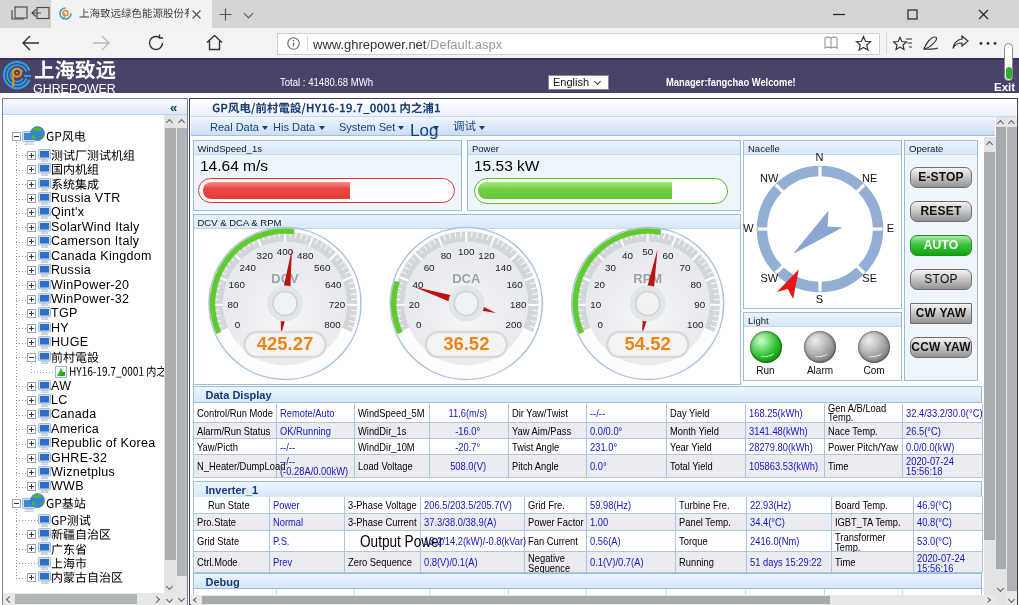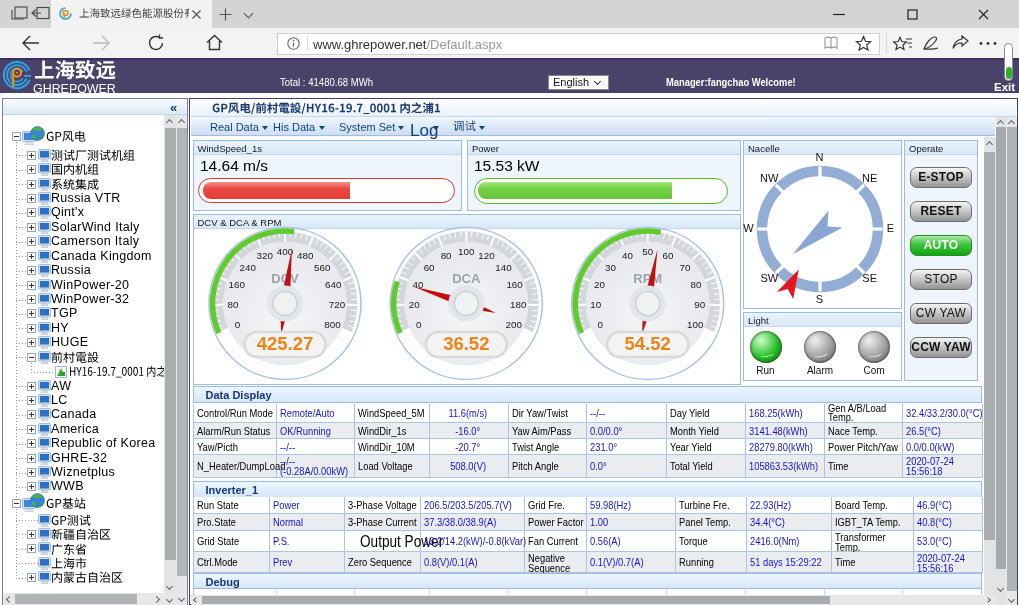--- a/index.html
+++ b/index.html
@@ -550,21 +550,21 @@
 <div class="abs" style="left:757.2954185357552px;top:272.2045814642449px;width:24px;text-align:center;font-size:11px;color:#111">SW</div>
 <div class="abs" style="left:736.5px;top:222.0px;width:24px;text-align:center;font-size:11px;color:#111">W</div>
 <div class="abs" style="left:757.2954185357551px;top:171.79541853575515px;width:24px;text-align:center;font-size:11px;color:#111">NW</div>
 <div class="abs" style="left:904px;top:140px;width:74px;height:241px;background:#eef5fd;border:1px solid #9dbbdc"></div>
 <div class="abs" style="left:905px;top:141px;width:72px;height:14px;background:linear-gradient(#eaf3fc,#d7e8f8);border-bottom:1px solid #c3d8ee"></div>
 <div class="abs" style="left:909px;top:142.5px;font-size:9.5px;color:#16161e">Operate</div>
 <div class="abs" style="left:910px;top:167px;width:62px;height:21px;background:linear-gradient(#f5f5f5,#c9c9c9 45%,#939393);border:1.5px solid #6e6e6e;border-radius:7px;font-size:12px;font-weight:bold;color:#111;text-align:center;line-height:18.5px;letter-spacing:0.2px;white-space:nowrap;overflow:hidden">E-STOP</div>
 <div class="abs" style="left:910px;top:201px;width:62px;height:21px;background:linear-gradient(#f5f5f5,#c9c9c9 45%,#939393);border:1.5px solid #6e6e6e;border-radius:7px;font-size:12px;font-weight:bold;color:#111;text-align:center;line-height:18.5px;letter-spacing:0.2px;white-space:nowrap;overflow:hidden">RESET</div>
 <div class="abs" style="left:910px;top:235px;width:62px;height:21px;background:linear-gradient(#a8eba8,#3fc43f 45%,#0da60d);border:1.5px solid #2a8a2a;border-radius:7px;font-size:12px;font-weight:bold;color:#fff;text-align:center;line-height:18.5px;letter-spacing:0.2px;white-space:nowrap;overflow:hidden">AUTO</div>
 <div class="abs" style="left:910px;top:269px;width:62px;height:21px;background:linear-gradient(#f5f5f5,#c9c9c9 45%,#939393);border:1.5px solid #6e6e6e;border-radius:7px;font-size:12px;font-weight:normal;color:#111;text-align:center;line-height:18.5px;letter-spacing:0.2px;white-space:nowrap;overflow:hidden">STOP</div>
-<div class="abs" style="left:910px;top:303px;width:62px;height:21px;background:linear-gradient(#f5f5f5,#c9c9c9 45%,#939393);border:1.5px solid #6e6e6e;border-radius:6px;font-size:12px;font-weight:normal;color:#111;text-align:center;line-height:18.5px;letter-spacing:0.2px;white-space:nowrap;overflow:hidden">CW YAW</div>
+<div class="abs" style="left:910px;top:303px;width:62px;height:21px;background:linear-gradient(#f5f5f5,#c9c9c9 45%,#939393);border:1.5px solid #6e6e6e;border-radius:1px;font-size:12px;font-weight:bold;color:#111;text-align:center;line-height:18.5px;letter-spacing:0.2px;white-space:nowrap;overflow:hidden">CW YAW</div>
 <div class="abs" style="left:910px;top:337px;width:62px;height:21px;background:linear-gradient(#f5f5f5,#c9c9c9 45%,#939393);border:1.5px solid #6e6e6e;border-radius:7px;font-size:12px;font-weight:bold;color:#111;text-align:center;line-height:18.5px;letter-spacing:0.2px;white-space:nowrap;overflow:hidden">CCW YAW</div>
 <div class="abs" style="left:743px;top:312px;width:159px;height:69px;background:#fff;border:1px solid #9dbbdc"></div>
 <div class="abs" style="left:744px;top:313px;width:157px;height:14px;background:linear-gradient(#eaf3fc,#d7e8f8);border-bottom:1px solid #c3d8ee"></div>
 <div class="abs" style="left:748px;top:314.5px;font-size:9.5px;color:#16161e">Light</div>
 <div class="abs" style="left:749.5px;top:331px;width:32px;height:32px;border-radius:50%;background:radial-gradient(circle at 35% 30%,#ccffcc,#25bd25 55%,#097409 95%);box-shadow:inset 0 0 2px 1px rgba(40,40,40,0.55)"></div>
 <div class="abs" style="left:759.5px;top:352px;width:14px;height:5px;border-radius:50%;border-bottom:1.6px solid rgba(255,255,255,0.9);transform:rotate(-12deg)"></div>
 <div class="abs" style="left:749.5px;top:365px;width:32px;text-align:center;font-size:10px;color:#111">Run</div>
 <div class="abs" style="left:804px;top:331px;width:32px;height:32px;border-radius:50%;background:radial-gradient(circle at 35% 30%,#efefef,#9e9e9e 55%,#5f5f5f 95%);box-shadow:inset 0 0 2px 1px rgba(40,40,40,0.55)"></div>
 <div class="abs" style="left:814px;top:352px;width:14px;height:5px;border-radius:50%;border-bottom:1.6px solid rgba(255,255,255,0.9);transform:rotate(-12deg)"></div>
 <div class="abs" style="left:804px;top:365px;width:32px;text-align:center;font-size:10px;color:#111">Alarm</div>
@@ -901,21 +901,21 @@
 <div class="abs" style="left:269.3px;top:497px;width:1px;height:17px;background:#a9c6e2"></div>
 <div class="abs" style="left:343.5px;top:497px;width:1px;height:17px;background:#a9c6e2"></div>
 <div class="abs" style="left:420.2px;top:497px;width:1px;height:17px;background:#a9c6e2"></div>
 <div class="abs" style="left:523.6px;top:497px;width:1px;height:17px;background:#a9c6e2"></div>
 <div class="abs" style="left:585.9px;top:497px;width:1px;height:17px;background:#a9c6e2"></div>
 <div class="abs" style="left:675.4px;top:497px;width:1px;height:17px;background:#a9c6e2"></div>
 <div class="abs" style="left:746.1px;top:497px;width:1px;height:17px;background:#a9c6e2"></div>
 <div class="abs" style="left:830.9px;top:497px;width:1px;height:17px;background:#a9c6e2"></div>
 <div class="abs" style="left:913.3px;top:497px;width:1px;height:17px;background:#a9c6e2"></div>
 <div class="abs" style="left:982.0px;top:497px;width:1px;height:17px;background:#a9c6e2"></div>
-<div class="abs" style="left:192.5px;top:497px;width:76.8px;height:32px;font-size:11px;color:#000;text-align:left;padding-left:4px;line-height:17px"><span style="display:inline-block;transform:scaleX(0.85);transform-origin:left center;white-space:nowrap">Run State</span></div>
+<div class="abs" style="left:192.5px;top:497px;width:76.8px;height:32px;font-size:11px;color:#000;text-align:center;padding-left:4px;line-height:17px"><span style="display:inline-block;transform:scaleX(0.85);transform-origin:left center;white-space:nowrap">Run State</span></div>
 <div class="abs" style="left:269.3px;top:497px;width:74.2px;height:17px;font-size:11px;color:#1414cc;text-align:left;padding-left:4px;line-height:17px"><span style="display:inline-block;transform:scaleX(0.85);transform-origin:left center;white-space:nowrap">Power</span></div>
 <div class="abs" style="left:343.5px;top:497px;width:76.7px;height:17px;font-size:11px;color:#000;text-align:left;padding-left:4px;line-height:17px"><span style="display:inline-block;transform:scaleX(0.85);transform-origin:left center;white-space:nowrap">3-Phase Voltage</span></div>
 <div class="abs" style="left:420.2px;top:497px;width:103.4px;height:17px;font-size:11px;color:#1414cc;text-align:left;padding-left:4px;line-height:17px"><span style="display:inline-block;transform:scaleX(0.85);transform-origin:left center;white-space:nowrap">206.5/203.5/205.7(V)</span></div>
 <div class="abs" style="left:523.6px;top:497px;width:62.3px;height:17px;font-size:11px;color:#000;text-align:left;padding-left:4px;line-height:17px"><span style="display:inline-block;transform:scaleX(0.85);transform-origin:left center;white-space:nowrap">Grid Fre.</span></div>
 <div class="abs" style="left:585.9px;top:497px;width:89.5px;height:17px;font-size:11px;color:#1414cc;text-align:left;padding-left:4px;line-height:17px"><span style="display:inline-block;transform:scaleX(0.85);transform-origin:left center;white-space:nowrap">59.98(Hz)</span></div>
 <div class="abs" style="left:675.4px;top:497px;width:70.7px;height:17px;font-size:11px;color:#000;text-align:left;padding-left:4px;line-height:17px"><span style="display:inline-block;transform:scaleX(0.85);transform-origin:left center;white-space:nowrap">Turbine Fre.</span></div>
 <div class="abs" style="left:746.1px;top:497px;width:84.8px;height:17px;font-size:11px;color:#1414cc;text-align:left;padding-left:4px;line-height:17px"><span style="display:inline-block;transform:scaleX(0.85);transform-origin:left center;white-space:nowrap">22.93(Hz)</span></div>
 <div class="abs" style="left:830.9px;top:497px;width:82.4px;height:17px;font-size:11px;color:#000;text-align:left;padding-left:4px;line-height:17px"><span style="display:inline-block;transform:scaleX(0.85);transform-origin:left center;white-space:nowrap">Board Temp.</span></div>
 <div class="abs" style="left:913.3px;top:497px;width:68.7px;height:17px;font-size:11px;color:#1414cc;text-align:left;padding-left:4px;line-height:17px"><span style="display:inline-block;transform:scaleX(0.85);transform-origin:left center;white-space:nowrap">46.9(°C)</span></div>
 <div class="abs" style="left:192.5px;top:514px;width:789.5px;height:17px;background:#eaecf0;border-bottom:1px solid #a9c6e2;border-left:1px solid #a9c6e2"></div>

